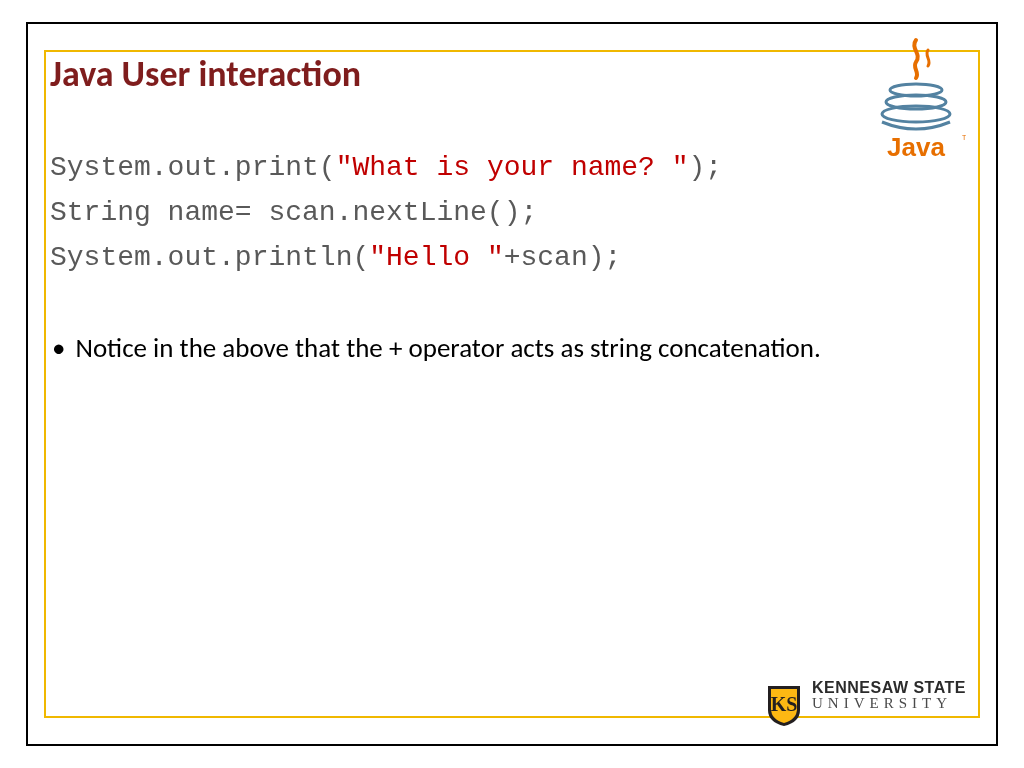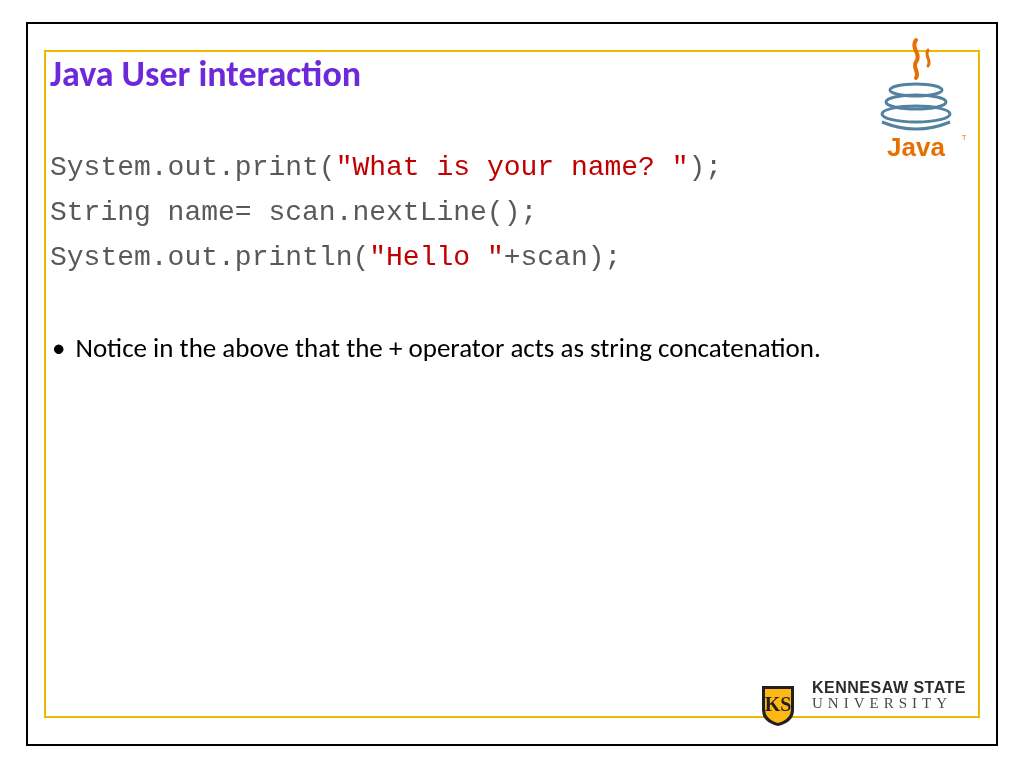--- a/index.html
+++ b/index.html
@@ -29,21 +29,21 @@
   .content {
     position: absolute;
     top: 52px;
     left: 50px;
     right: 50px;
     bottom: 52px;
   }
   .title {
     font-size: 36px;
     font-weight: bold;
-    color: #6d28d9;
+    color: #7f1d1d;
     margin-bottom: 50px;
   }
   .code-block {
     font-family: "Courier New", Courier, monospace;
     font-size: 28px;
     color: #595959;
     line-height: 1.6;
     margin-bottom: 50px;
   }
   .code-line { white-space: pre; }
@@ -65,21 +65,21 @@
     width: 100px;
     text-align: left;
   }
   .ksu-logo {
     position: absolute;
     bottom: 40px;
     right: 58px;
     display: flex;
   }
   .ksu-text {
-    margin-left: 10px;
+    margin-left: 4px;
     line-height: 1;
   }
   .ksu-line1 {
     font-family: Arial, sans-serif;
     font-weight: 900;
     font-size: 16px;
     letter-spacing: 0.5px;
     color: #2b2b2b;
   }
   .ksu-line2 {

